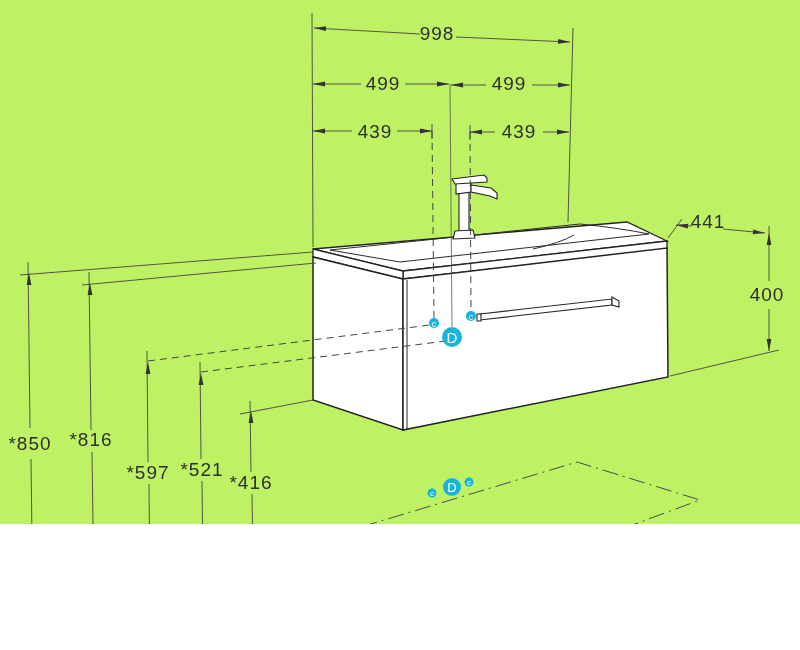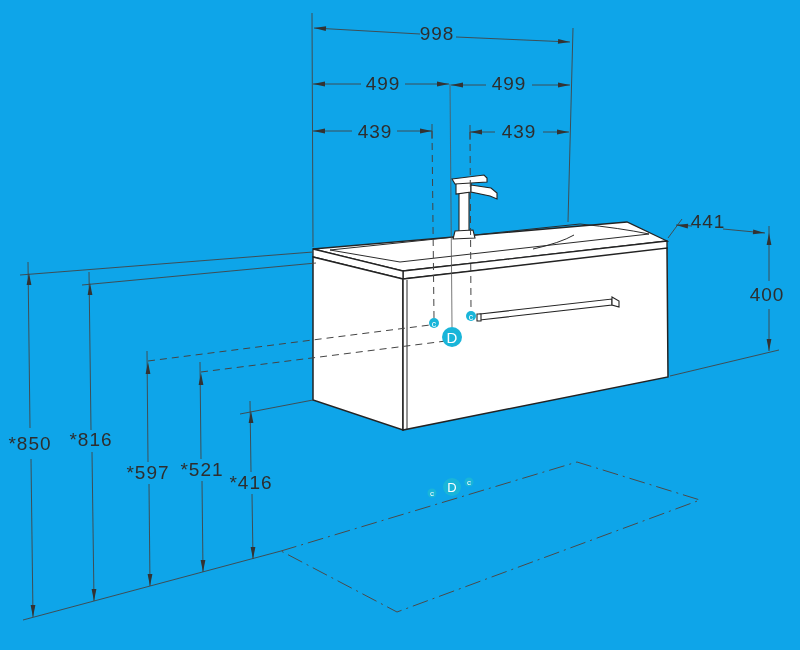--- a/index.html
+++ b/index.html
@@ -1,16 +1,16 @@
 <!DOCTYPE html>
 <html><head>
 <meta charset="utf-8">
 <style>
   html,body{margin:0;padding:0;background:#ffffff;}
-  .stage{position:relative;width:800px;height:650px;background:#0ea5e9;overflow:hidden;
+  .stage{position:relative;width:800px;height:524px;background:#bef264;overflow:hidden;
          font-family:"Liberation Sans", sans-serif;}
   svg{display:block}
   text.dim{font-family:"Liberation Sans", sans-serif;font-size:19px;fill:#2e2e2e;
            letter-spacing:1px;text-anchor:middle;}
   text.mark{font-family:"Liberation Sans", sans-serif;fill:#ffffff;text-anchor:middle;}
   .thin{stroke:#444;stroke-width:0.9;fill:none;}
   .thin2{stroke:#555;stroke-width:0.8;fill:none;}
   .dash{stroke:#444;stroke-width:1;fill:none;stroke-dasharray:7 5;}
   .chain{stroke:#4a4a4a;stroke-width:1;fill:none;stroke-dasharray:16 5 2 5;}
   .body{stroke:#232323;stroke-width:1.5;fill:#ffffff;}

